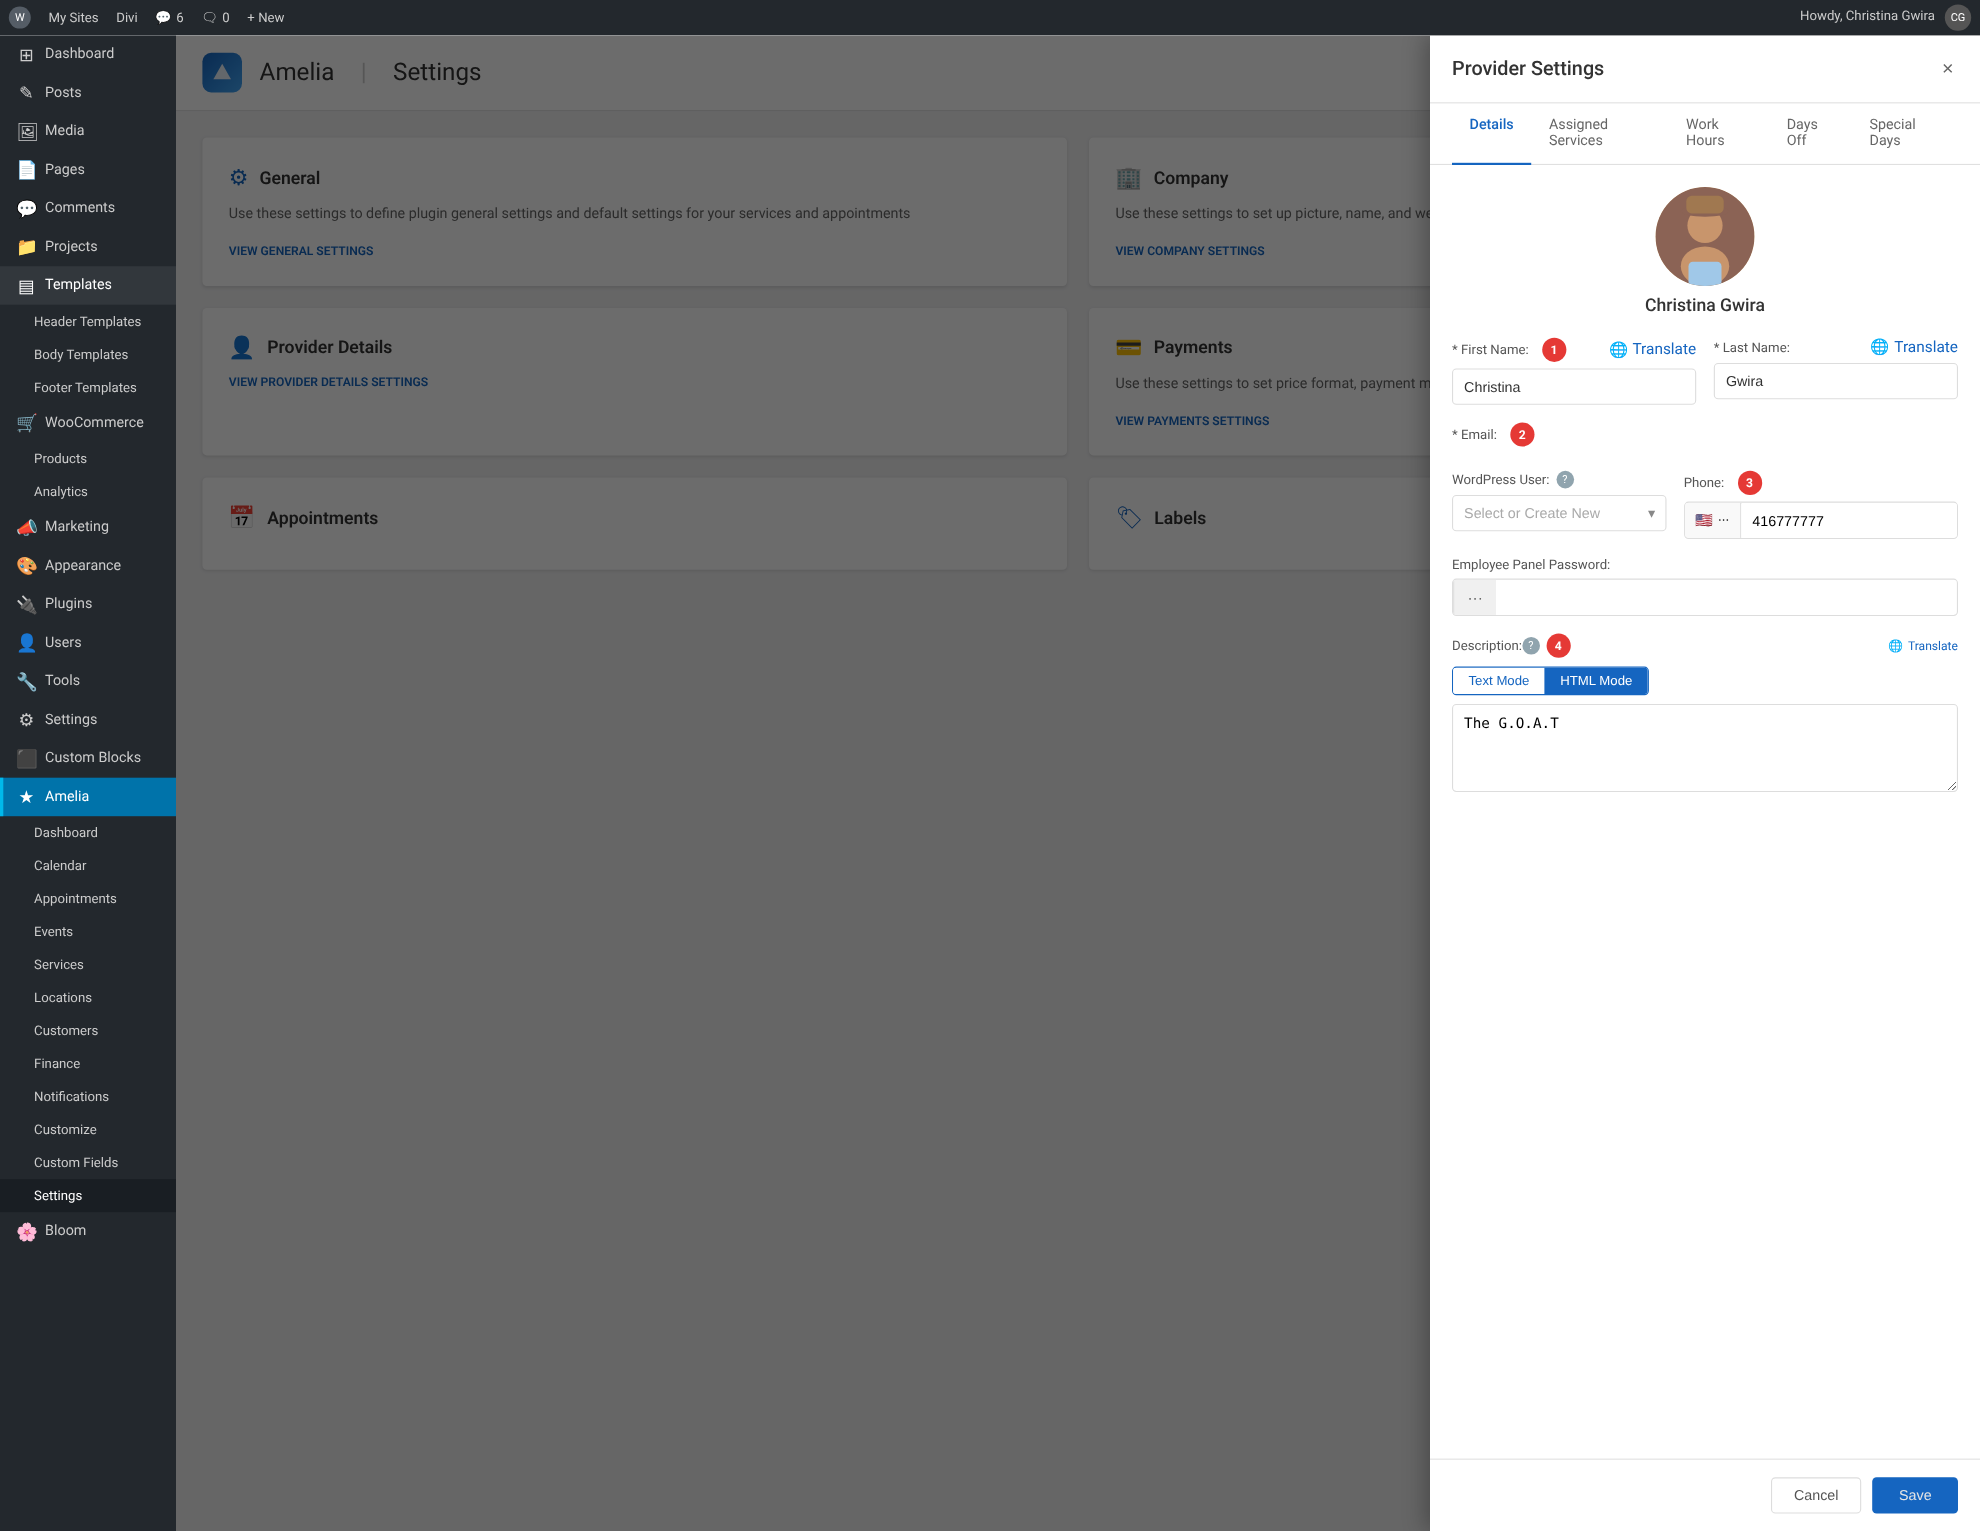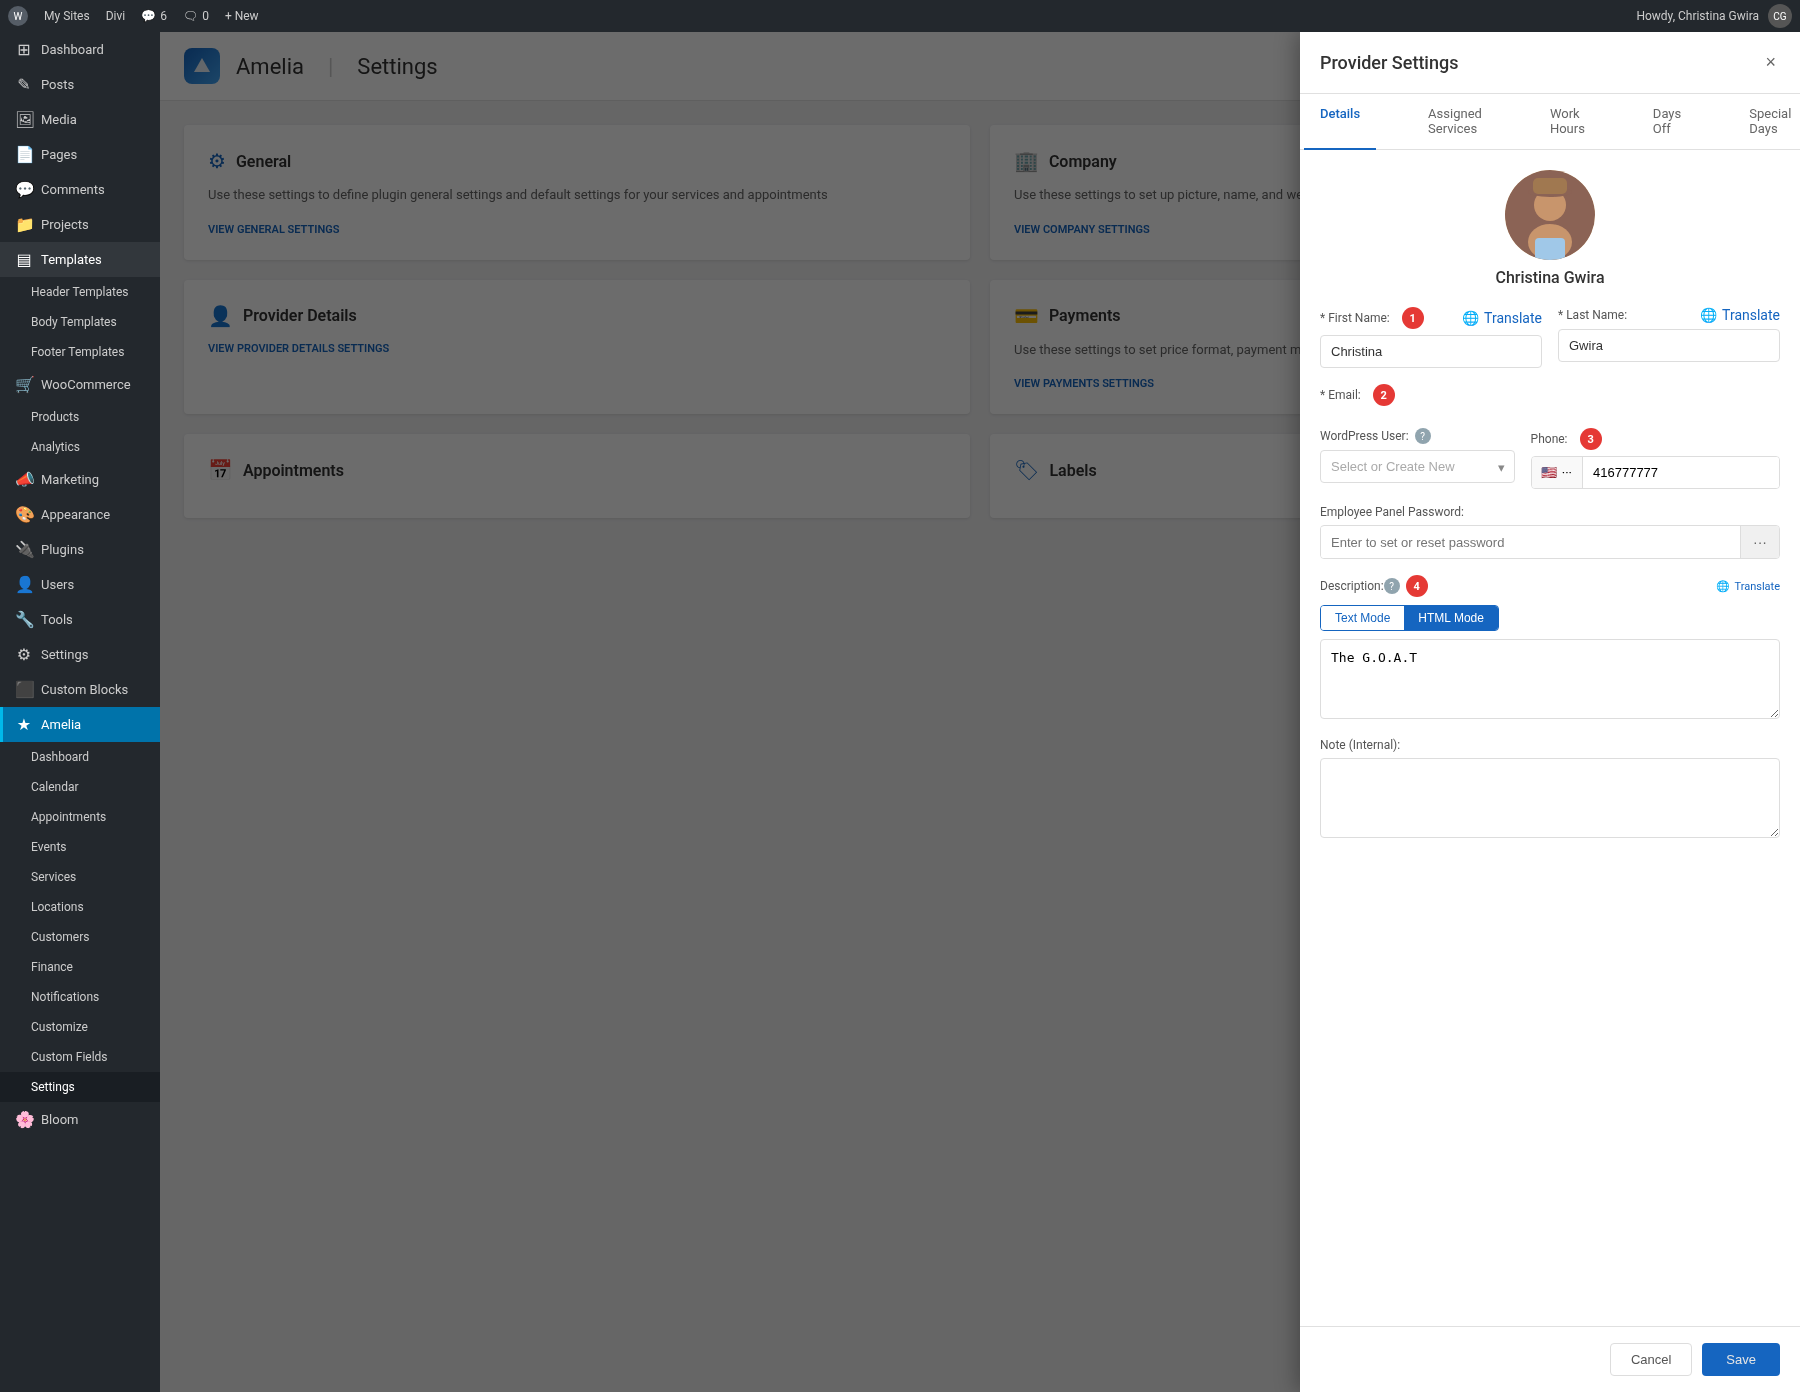--- a/index.html
+++ b/index.html
@@ -176,23 +176,22 @@
       cursor: pointer;
       color: #666;
       font-size: 18px;
       padding: 4px;
       border-radius: 4px;
     }
 
     .modal-tabs {
       display: flex;
       border-bottom: 1px solid #e0e0e0;
-      padding: 0 4px;
+      padding: 0 20px;
       flex-shrink: 0;
-      gap: 36px;
     }
     .modal-tab {
       padding: 12px 16px;
       font-size: 13px;
       color: #666;
       cursor: pointer;
       border-bottom: 2px solid transparent;
       margin-bottom: -1px;
     }
     .modal-tab.active { color: #1565c0; border-bottom-color: #1565c0; font-weight: 500; }
@@ -750,21 +749,20 @@
               </div>
             </div>
           </div>
 
           <div class="form-row">
             <div class="form-group full">
               <div class="form-label">
                 <span>Employee Panel Password:</span>
               </div>
               <div class="password-row">
-                <input class="password-input" type="password" placeholder="Enter to set or reset password" style="">
                 <button class="password-btn">···</button>
               </div>
             </div>
           </div>
 
           <div>
             <div class="desc-header">
               <div class="desc-label">
                 <span>Description:</span>
                 <span class="help-icon">?</span>
@@ -775,26 +773,20 @@
                 <span>Translate</span>
               </div>
             </div>
             <div class="mode-toggle">
               <button class="mode-btn">Text Mode</button>
               <button class="mode-btn active">HTML Mode</button>
             </div>
             <textarea class="desc-textarea" style="">The G.O.A.T</textarea>
           </div>
 
-          <div style="margin-top: 16px;">
-            <div class="form-label">
-              <span>Note (Internal):</span>
-            </div>
-            <textarea class="note-textarea" style=""></textarea>
-          </div>
         </div>
 
         <div class="modal-footer">
           <button class="btn-cancel">Cancel</button>
           <button class="btn-save">Save</button>
         </div>
       </div>
     </div>
   </div>
 </div>

